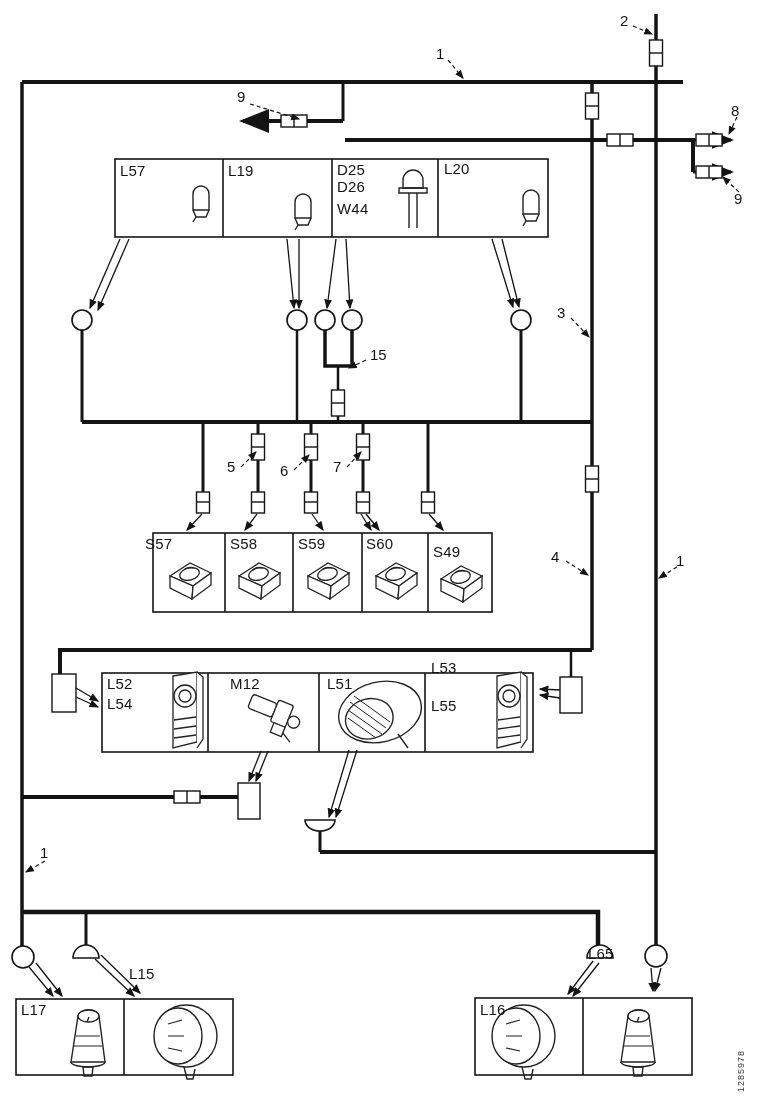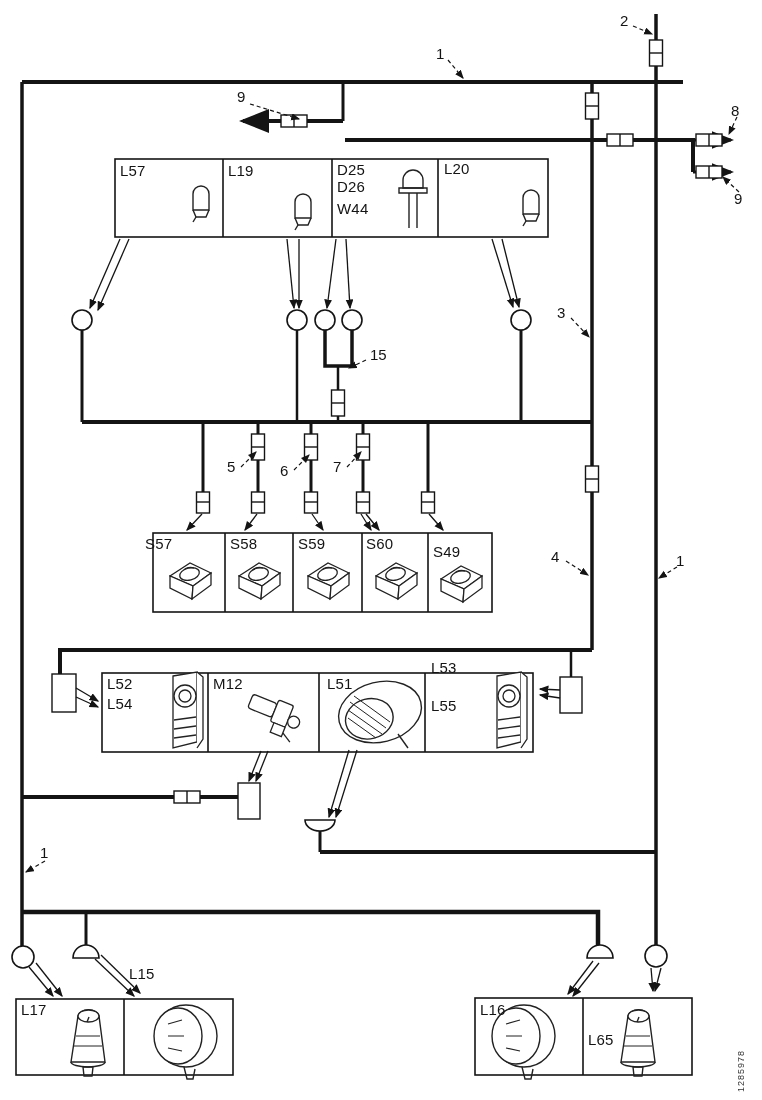--- a/index.html
+++ b/index.html
@@ -300,29 +300,29 @@
 <div class="lbl" style="left:444px;top:161px">L20</div>
 
 <div class="lbl" style="left:145px;top:536px">S57</div>
 <div class="lbl" style="left:230px;top:536px">S58</div>
 <div class="lbl" style="left:298px;top:536px">S59</div>
 <div class="lbl" style="left:366px;top:536px">S60</div>
 <div class="lbl" style="left:433px;top:544px">S49</div>
 
 <div class="lbl" style="left:107px;top:676px">L52</div>
 <div class="lbl" style="left:107px;top:696px">L54</div>
-<div class="lbl" style="left:213px;top:676px">M12</div>
+<div class="lbl" style="left:230px;top:676px">M12</div>
 <div class="lbl" style="left:327px;top:676px">L51</div>
 <div class="lbl" style="left:431px;top:660px">L53</div>
 <div class="lbl" style="left:431px;top:698px">L55</div>
 
 <div class="lbl" style="left:21px;top:1002px">L17</div>
 <div class="lbl" style="left:129px;top:966px">L15</div>
 <div class="lbl" style="left:480px;top:1002px">L16</div>
-<div class="lbl" style="left:588px;top:1032px">L65</div>
+<div class="lbl" style="left:588px;top:946px">L65</div>
 
 <div class="callout" style="left:436px;top:46px">1</div>
 <div class="callout" style="left:620px;top:13px">2</div>
 <div class="callout" style="left:237px;top:89px">9</div>
 <div class="callout" style="left:731px;top:103px">8</div>
 <div class="callout" style="left:734px;top:191px">9</div>
 <div class="callout" style="left:557px;top:305px">3</div>
 <div class="callout" style="left:370px;top:347px">15</div>
 <div class="callout" style="left:227px;top:459px">5</div>
 <div class="callout" style="left:280px;top:463px">6</div>

